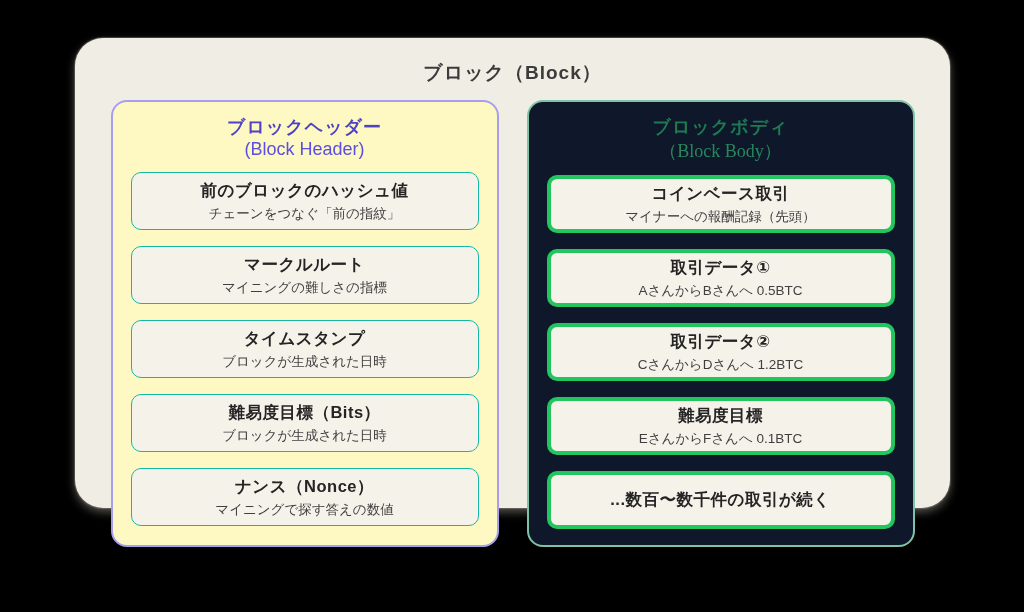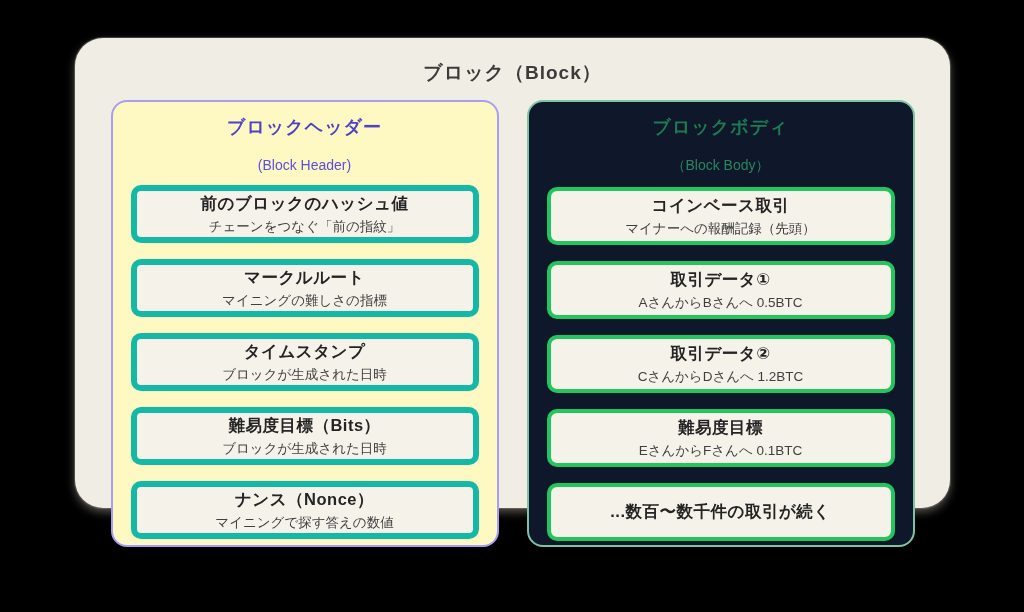--- a/index.html
+++ b/index.html
@@ -61,47 +61,47 @@
   .panel-header {
     text-align: center;
     padding-top: 13px;
   }
   .panel-title {
     font-size: 18px;
     font-weight: 700;
     letter-spacing: 1px;
   }
   .panel-sub {
-    font-size: 14px;
-    margin-top: 18px;
+    font-size: 18px;
+    margin-top: 0;
     text-align: center;
   }
   .panel-purple .panel-title { color: #4f42c4; }
   .panel-purple .panel-sub   { color: #5c4ee0; }
   .panel-green  .panel-title { color: #1d7a51; }
-  .panel-green  .panel-sub   { color: #27875c; }
+  .panel-green  .panel-sub   { color: #27875c; font-family: Liberation Serif, serif; }
   .boxes {
     display: flex;
     flex-direction: column;
     gap: 16px;
     margin-top: 12px;
   }
   .box {
     background: #f5f2ea;
     border-radius: 10px;
     height: 58px;
     display: flex;
     flex-direction: column;
     align-items: center;
     justify-content: center;
     gap: 3px;
     box-sizing: border-box;
     text-align: center;
   }
-  .panel-purple .box { border: 6px solid #14b8a6; }
+  .panel-purple .box { border: 1px solid #14b8a6; }
   .panel-green  .box { border: 4px solid #22c55e; }
   .box-title {
     font-size: 16.5px;
     font-weight: 700;
     color: #242424;
     letter-spacing: 0.5px;
   }
   .box-desc {
     font-size: 13.5px;
     color: #3f3f3f;

